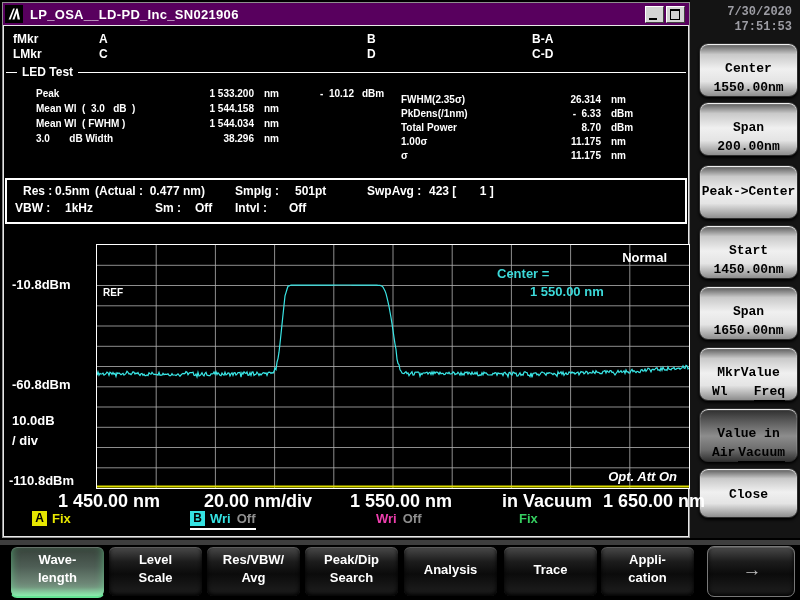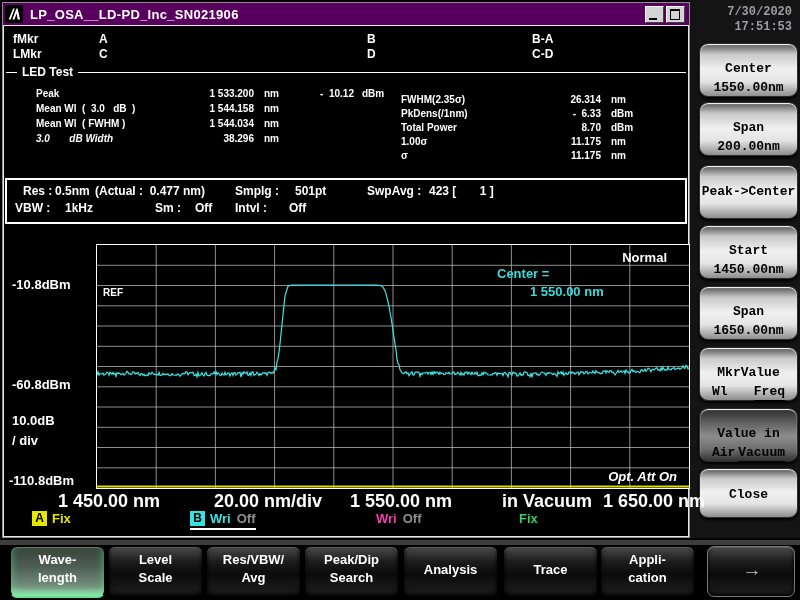--- a/index.html
+++ b/index.html
@@ -155,21 +155,21 @@
       <span class="meas" style="left:358px;top:62px;">dBm</span>
 
       <span class="meas" style="left:32px;top:77px;">Mean Wl  (  3.0   dB  )</span>
       <span class="meas mval" style="left:130px;top:77px;width:120px;">1 544.158</span>
       <span class="meas" style="left:260px;top:77px;">nm</span>
 
       <span class="meas" style="left:32px;top:92px;">Mean Wl  ( FWHM )</span>
       <span class="meas mval" style="left:130px;top:92px;width:120px;">1 544.034</span>
       <span class="meas" style="left:260px;top:92px;">nm</span>
 
-      <span class="meas" style="left:32px;top:107px;font-style:italic;">3.0       dB Width</span>
+      <span class="meas" style="left:32px;top:107px;">3.0       dB Width</span>
       <span class="meas mval" style="left:130px;top:107px;width:120px;">38.296</span>
       <span class="meas" style="left:260px;top:107px;">nm</span>
 
       <span class="meas" style="left:397px;top:68px;">FWHM(2.35σ)</span>
       <span class="meas mval" style="left:480px;top:68px;width:117px;">26.314</span>
       <span class="meas" style="left:607px;top:68px;">nm</span>
 
       <span class="meas" style="left:397px;top:82px;">PkDens(/1nm)</span>
       <span class="meas mval" style="left:480px;top:82px;width:117px;">-  6.33</span>
       <span class="meas" style="left:607px;top:82px;">dBm</span>
@@ -236,21 +236,21 @@
           <polyline id="traceB" fill="none" stroke-width="1.2" points="0,130.3 1,126.8 2,130.2 3,128.3 4,129.1 5,128.8 6,128.2 7,130.1 8,129.5 9,128.7 10,127.1 11,127.8 12,130.3 13,127.2 14,127.9 15,129.4 16,127.5 17,129.3 18,128.4 19,131.5 20,127.8 21,128.5 22,128.0 23,128.8 24,129.8 25,129.0 26,128.3 27,130.1 28,129.4 29,128.3 30,126.2 31,127.3 32,129.1 33,128.7 34,129.6 35,128.3 36,126.8 37,127.2 38,129.0 39,128.0 40,128.7 41,127.6 42,129.5 43,130.5 44,128.8 45,128.4 46,130.3 47,129.3 48,130.7 49,130.7 50,129.9 51,130.5 52,127.8 53,128.7 54,129.2 55,127.3 56,128.7 57,129.6 58,129.2 59,129.7 60,129.7 61,130.1 62,127.3 63,130.4 64,130.2 65,130.2 66,128.3 67,129.7 68,129.2 69,129.4 70,129.3 71,128.8 72,130.2 73,130.8 74,130.2 75,128.6 76,130.2 77,130.0 78,130.0 79,130.5 80,129.7 81,128.9 82,130.1 83,131.3 84,130.0 85,128.9 86,128.4 87,128.8 88,128.4 89,126.6 90,127.1 91,129.7 92,128.3 93,127.6 94,127.5 95,127.7 96,127.1 97,130.2 98,130.6 99,129.1 100,131.9 101,127.5 102,130.9 103,130.6 104,129.4 105,127.8 106,129.9 107,130.9 108,128.3 109,127.4 110,130.2 111,130.4 112,130.7 113,130.7 114,128.8 115,128.9 116,128.8 117,127.1 118,129.0 119,126.7 120,129.5 121,127.7 122,128.8 123,130.3 124,130.7 125,128.0 126,129.6 127,130.1 128,127.3 129,129.9 130,129.3 131,127.9 132,128.1 133,131.0 134,128.9 135,127.9 136,130.4 137,127.8 138,127.7 139,130.0 140,129.1 141,127.7 142,127.7 143,127.3 144,132.1 145,127.7 146,129.1 147,126.8 148,128.0 149,128.5 150,126.9 151,130.3 152,130.1 153,127.7 154,130.4 155,127.1 156,126.9 157,130.5 158,129.6 159,129.3 160,127.1 161,128.5 162,130.4 163,128.7 164,130.0 165,128.9 166,127.8 167,127.7 168,128.6 169,127.9 170,130.4 171,127.7 172,127.1 173,127.3 174,128.4 175,127.5 176,128.2 177,126.4 178,123.2 179,124.6 180,117.1 181,113.6 182,107.2 183,98.5 184,89.0 185,79.4 186,69.8 187,60.2 188,50.9 189,47.6 190,44.3 191,41.3 192,40.9 193,40.5 194,40.2 195,40.2 196,40.2 197,40.2 198,40.2 199,40.2 200,40.1 201,40.1 202,40.1 203,40.1 204,40.1 205,40.1 206,40.1 207,40.1 208,40.1 209,40.1 210,40.1 211,40.1 212,40.1 213,40.1 214,40.1 215,40.1 216,40.1 217,40.1 218,40.1 219,40.1 220,40.1 221,40.1 222,40.1 223,40.1 224,40.1 225,40.1 226,40.1 227,40.1 228,40.1 229,40.1 230,40.1 231,40.1 232,40.1 233,40.1 234,40.1 235,40.1 236,40.1 237,40.1 238,40.0 239,40.0 240,40.0 241,40.0 242,40.0 243,40.0 244,40.0 245,40.0 246,40.0 247,40.0 248,40.0 249,40.0 250,40.0 251,40.0 252,40.0 253,40.0 254,40.0 255,40.1 256,40.1 257,40.1 258,40.1 259,40.1 260,40.1 261,40.1 262,40.1 263,40.1 264,40.1 265,40.1 266,40.1 267,40.1 268,40.1 269,40.1 270,40.1 271,40.1 272,40.1 273,40.1 274,40.1 275,40.1 276,40.2 277,40.2 278,40.2 279,40.2 280,40.2 281,40.3 282,40.3 283,40.4 284,40.8 285,41.2 286,42.2 287,44.0 288,45.9 289,48.6 290,52.7 291,56.8 292,61.5 293,67.0 294,72.5 295,78.6 296,85.5 297,92.3 298,99.1 299,104.5 300,114.1 301,118.5 302,119.7 303,124.8 304,126.0 305,128.0 306,128.4 307,128.5 308,127.5 309,126.7 310,128.6 311,128.0 312,130.7 313,129.0 314,128.0 315,126.8 316,130.1 317,130.0 318,127.2 319,127.0 320,127.4 321,127.0 322,127.6 323,131.2 324,128.4 325,129.5 326,128.0 327,127.9 328,128.2 329,127.5 330,127.2 331,129.1 332,127.7 333,127.3 334,129.4 335,126.9 336,129.3 337,126.8 338,128.4 339,127.1 340,127.2 341,127.8 342,129.3 343,127.2 344,128.7 345,128.4 346,128.3 347,129.7 348,129.5 349,127.9 350,127.8 351,128.7 352,127.3 353,128.9 354,129.0 355,128.6 356,126.9 357,127.5 358,129.6 359,128.9 360,128.9 361,127.2 362,128.5 363,130.1 364,127.4 365,130.0 366,128.6 367,130.0 368,127.1 369,127.7 370,127.0 371,129.2 372,127.2 373,128.3 374,129.5 375,127.2 376,129.1 377,129.2 378,127.4 379,129.0 380,127.2 381,130.7 382,130.7 383,129.8 384,130.4 385,127.8 386,129.8 387,127.1 388,128.3 389,127.7 390,128.8 391,130.0 392,130.0 393,130.0 394,129.8 395,130.1 396,128.3 397,128.7 398,127.6 399,127.8 400,130.2 401,127.9 402,128.5 403,128.3 404,128.9 405,128.4 406,130.5 407,127.7 408,127.3 409,128.9 410,129.2 411,131.7 412,127.6 413,127.2 414,129.4 415,130.0 416,127.1 417,127.6 418,128.5 419,128.1 420,131.1 421,131.0 422,129.3 423,127.8 424,130.4 425,129.3 426,130.2 427,127.3 428,126.8 429,127.5 430,127.5 431,130.4 432,130.2 433,131.6 434,127.8 435,132.4 436,128.4 437,128.2 438,127.9 439,127.9 440,129.8 441,129.1 442,130.6 443,129.4 444,127.8 445,126.9 446,127.5 447,127.8 448,129.0 449,130.3 450,127.9 451,128.5 452,127.7 453,127.9 454,128.0 455,128.7 456,129.6 457,128.3 458,129.0 459,130.0 460,131.3 461,126.8 462,128.7 463,128.0 464,126.9 465,129.2 466,127.0 467,130.4 468,128.8 469,127.8 470,129.6 471,129.2 472,127.0 473,127.3 474,128.4 475,126.9 476,128.0 477,127.6 478,129.2 479,128.3 480,127.5 481,127.0 482,129.9 483,128.1 484,126.6 485,127.1 486,126.9 487,128.8 488,128.1 489,126.3 490,126.8 491,129.0 492,127.9 493,127.4 494,128.0 495,128.1 496,125.9 497,127.5 498,128.5 499,125.8 500,127.2 501,127.3 502,127.6 503,128.6 504,128.4 505,128.6 506,126.2 507,126.1 508,125.5 509,127.9 510,125.7 511,126.7 512,127.3 513,125.6 514,125.6 515,127.5 516,127.1 517,128.5 518,129.9 519,128.5 520,127.1 521,125.4 522,127.3 523,126.7 524,125.7 525,127.5 526,126.9 527,125.8 528,128.3 529,124.9 530,127.1 531,126.8 532,128.1 533,128.0 534,125.6 535,124.3 536,126.6 537,125.6 538,126.6 539,127.6 540,126.4 541,126.5 542,127.4 543,127.6 544,125.0 545,124.6 546,126.1 547,125.9 548,124.1 549,126.3 550,125.0 551,123.2 552,123.5 553,124.8 554,126.8 555,124.5 556,124.2 557,125.0 558,124.1 559,123.1 560,122.7 561,125.2 562,124.7 563,125.8 564,122.8 565,125.3 566,122.2 567,124.1 568,125.2 569,124.7 570,125.4 571,122.0 572,124.1 573,124.3 574,124.9 575,123.3 576,123.4 577,122.3 578,124.5 579,124.1 580,123.4 581,123.4 582,123.0 583,124.1 584,123.4 585,122.9 586,120.8 587,123.0 588,123.5 589,120.3 590,120.8 591,123.9 592,122.9" stroke="#3ae6e6"></polyline>
         </svg>
         <span class="inplot" style="left:6px;top:42px;font-size:10px;">REF</span>
         <span class="inplot" style="right:22px;top:5px;">Normal</span>
         <span class="inplot cyantxt" style="left:400px;top:21px;">Center =</span>
         <span class="inplot cyantxt" style="left:433px;top:39px;">1 550.00 nm</span>
         <span class="inplot" style="right:12px;bottom:4px;font-style:italic;">Opt. Att On</span>
       </div>
 
       <span class="xlab" style="left:105px;">1 450.00 nm</span>
-      <span class="xlab" style="left:264px;text-align:center;">20.00 nm/div</span>
+      <span class="xlab" style="left:254px;text-align:center;">20.00 nm/div</span>
       <span class="xlab" style="left:397px;">1 550.00 nm</span>
       <span class="xlab" style="left:543px;">in Vacuum</span>
       <span class="xlab" style="left:650px;">1 650.00 nm</span>
 
       <div class="leg" style="left:28px;">
         <span class="badge b-a">A</span>
         <span class="c-a">Fix</span>
       </div>
       <div class="leg active" style="left:186px;">
         <span class="badge b-b">B</span>

